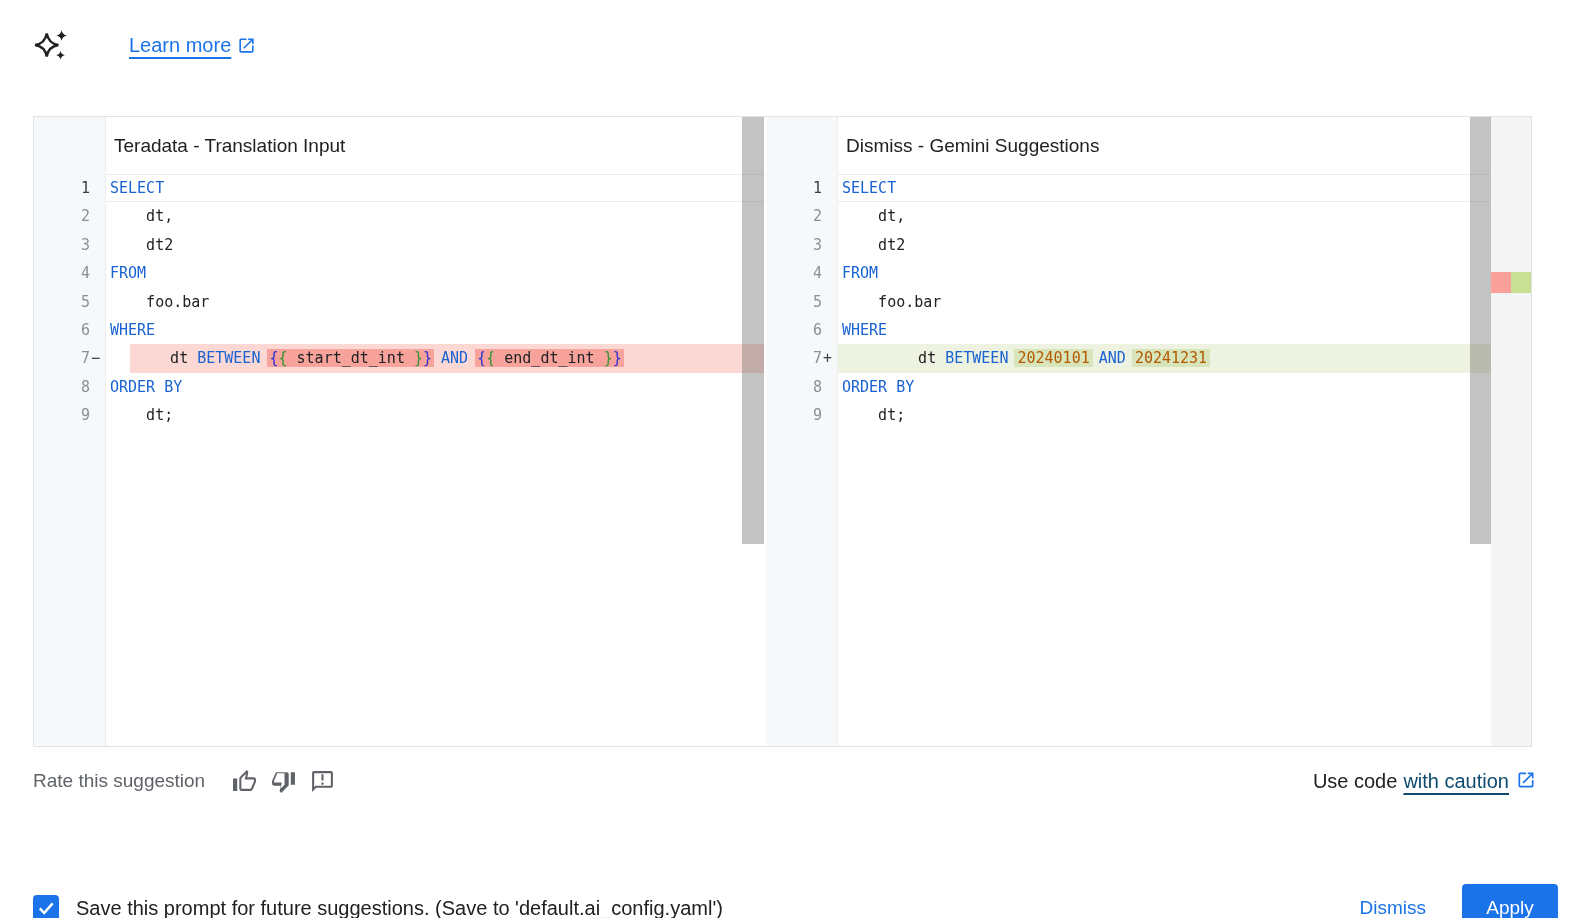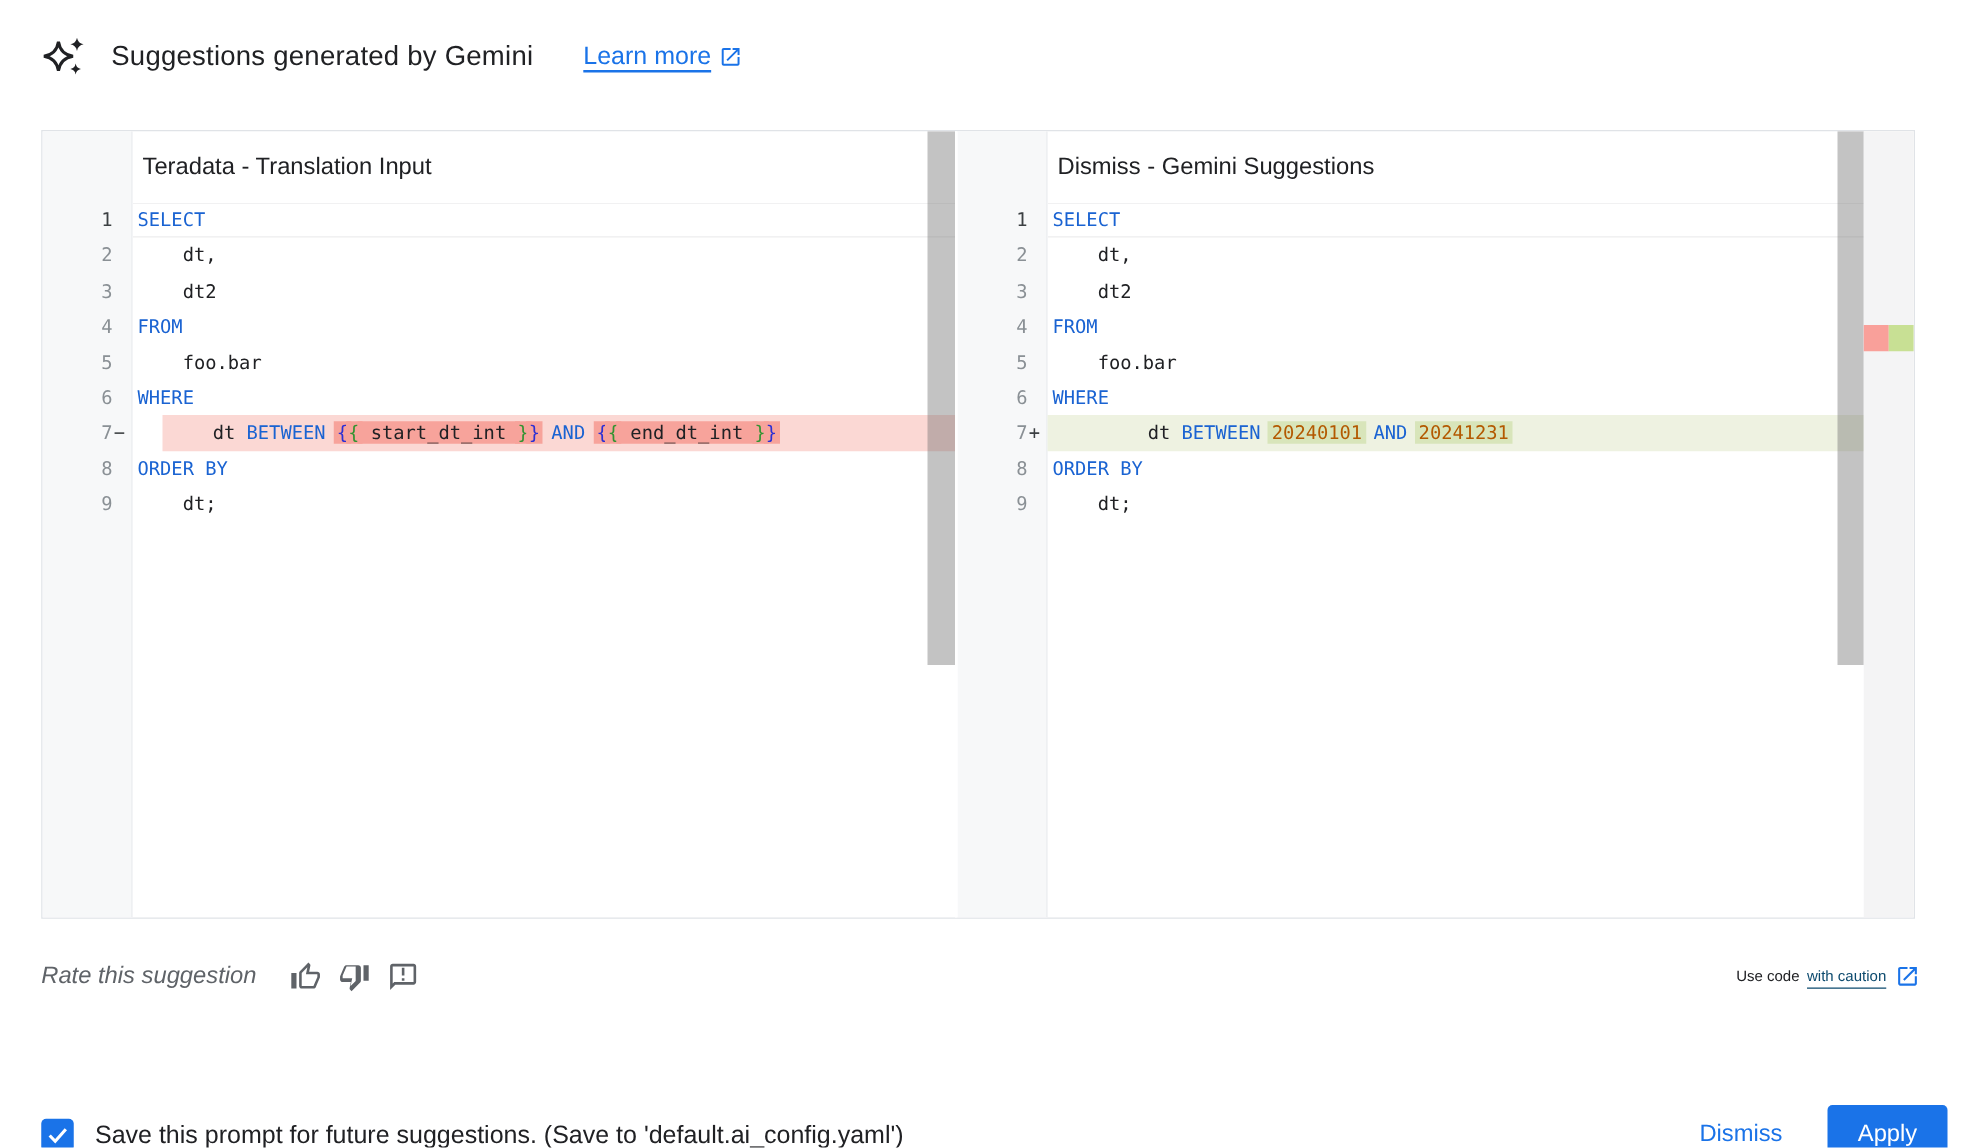--- a/index.html
+++ b/index.html
@@ -9,21 +9,21 @@
   
   .top-header { position: absolute; left: 33px; top: 28px; display: flex; align-items: center; }
   .spark-icon { width: 36px; height: 34px; margin-right: 20px; flex: none; }
   .header-title { font-size: 22px; color: #202124; letter-spacing: .2px; }
   .learn-more { margin-left: 40px; font-size: 20px; font-weight: 500; color: #1a73e8;
                 text-decoration: underline; text-underline-offset: 5px; display: flex; align-items: center;
                 cursor: pointer; }
   .learn-more svg { margin-left: 6px; }
 
   
-  .diff-container { position: absolute; left: 33px; top: 104px; width: 1499px; height: 631px;
+  .diff-container { position: absolute; left: 33px; top: 116px; width: 1499px; height: 631px;
                     border: 1px solid #e0e3e7; background: #fff; display: flex; }
   .pane { position: relative; height: 100%; overflow: hidden; }
   .pane-left { width: 730px; }
   .pane-gap { width: 2px; background: #fff; flex: none; }
   .pane-right { flex: 1; }
 
   .gutter-bg { position: absolute; left: 0; top: 0; bottom: 0; width: 72px;
                background: #f7f8f9; border-right: 1px solid #ecedef; }
 
   .pane-header { position: relative; height: 57px; display: flex; align-items: center;
@@ -52,24 +52,24 @@
   .scroll-thumb { position: absolute; top: 0; width: 22px; height: 427px; background: rgba(112,112,112,.42); }
   .pane-left  .scroll-thumb { right: 0; }
   .pane-right .scroll-thumb { right: 40px; width: 21px; }
   .pane-right .code-row { margin-right: 40px; }
   .overview-ruler { position: absolute; top: 0; right: 0; bottom: 0; width: 40px; background: #f4f4f5; }
   .ruler-mark-del { position: absolute; top: 155px; right: 20px; width: 20px; height: 21px; background: #f9a09a; }
   .ruler-mark-ins { position: absolute; top: 155px; right: 0;   width: 20px; height: 21px; background: #c8e094; }
 
   
   .rate-row { position: absolute; left: 33px; top: 768px; width: 1503px; display: flex; align-items: center; }
-  .rate-label { font-size: 19px; color: #5f6368; margin-right: 26px; font-style: italic; }
+  .rate-label { font-size: 19px; color: #5f6368; margin-right: 26px; }
   .icon-btn { width: 26px; height: 26px; margin-right: 13px; color: #5f6368; background: none; border: none;
               cursor: pointer; display: flex; align-items: center; justify-content: center; }
-  .use-code { margin-left: auto; font-size: 12px; color: #202124; display: flex; align-items: center; }
+  .use-code { margin-left: auto; font-size: 20px; color: #202124; display: flex; }
   .use-code-link { color: #0c4a6e; text-decoration: underline; text-underline-offset: 5px; margin-left: 6px;
                    cursor: pointer; }
   .use-code svg { margin-left: 7px; }
 
   
   .bottom-bar { position: absolute; left: 33px; top: 883px; width: 1525px; height: 50px;
                 display: flex; align-items: center; }
   .checkbox { width: 26px; height: 26px; border-radius: 4px; background: #1a73e8; flex: none;
               display: flex; align-items: center; justify-content: center; cursor: pointer; }
   .save-label { margin-left: 17px; font-size: 20px; color: #202124; }
@@ -80,21 +80,20 @@
 </style>
 </head>
 <body>
 
 <div class="top-header">
   <svg class="spark-icon" viewBox="0 0 34 32">
     <path d="M13 5 Q14.5 14.5 24 16 Q14.5 17.5 13 27 Q11.5 17.5 2 16 Q11.5 14.5 13 5 Z" fill="none" stroke="#202124" stroke-width="2.3" stroke-linejoin="miter"></path>
     <path d="M27 2 Q27.8 6.2 32 7 Q27.8 7.8 27 12 Q26.2 7.8 22 7 Q26.2 6.2 27 2 Z" fill="#202124"></path>
     <path d="M26 21.5 Q26.6 25 30 25.6 Q26.6 26.2 26 29.7 Q25.4 26.2 22 25.6 Q25.4 25 26 21.5 Z" fill="#202124"></path>
   </svg>
-  <span class="header-title">Suggestions generated by Gemini</span>
   <span class="learn-more">
     <span>Learn more</span>
     <svg width="19" height="19" viewBox="0 0 24 24" fill="#1a73e8">
       <path d="M19 19H5V5h7V3H5c-1.11 0-2 .9-2 2v14c0 1.1.89 2 2 2h14c1.1 0 2-.9 2-2v-7h-2v7zM14 3v2h3.59l-9.83 9.83 1.41 1.41L19 6.41V10h2V3h-7z"></path>
     </svg>
   </span>
 </div>
 
 <div class="diff-container">
 

